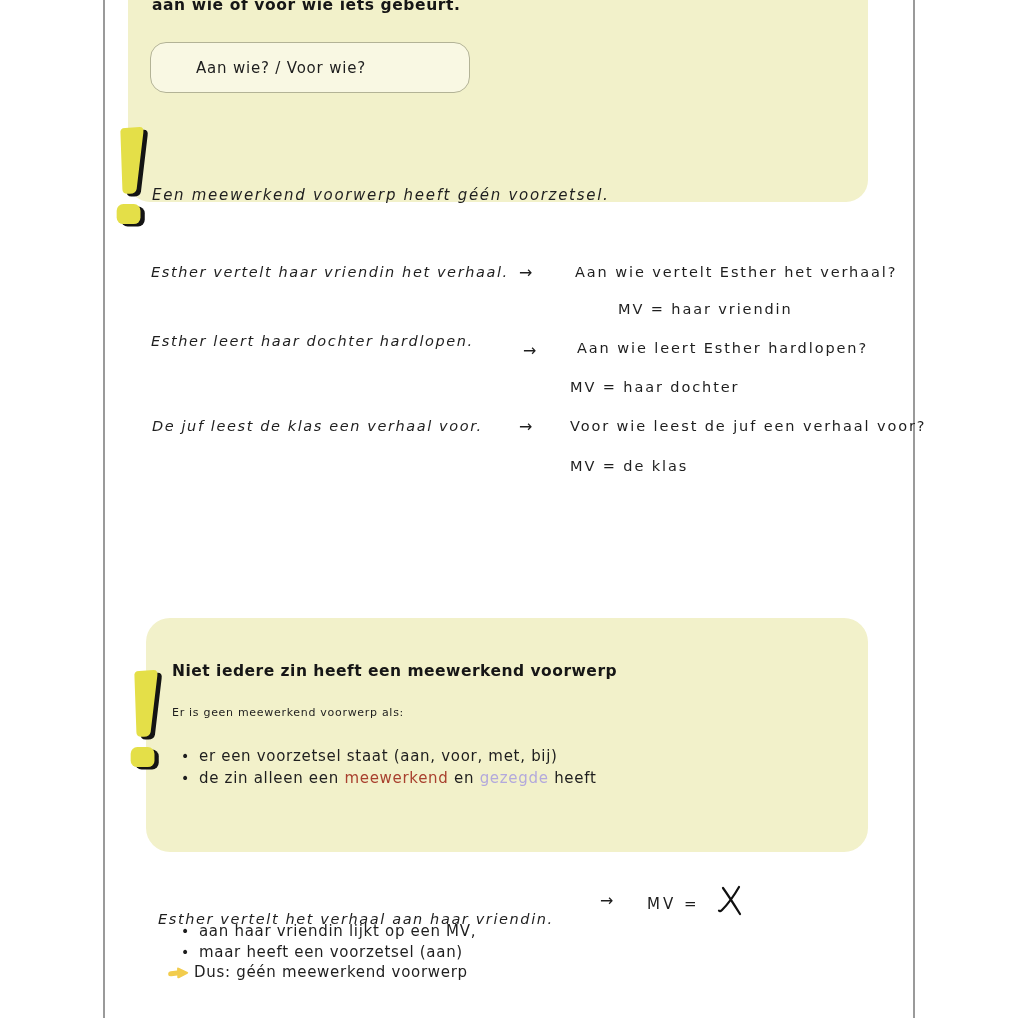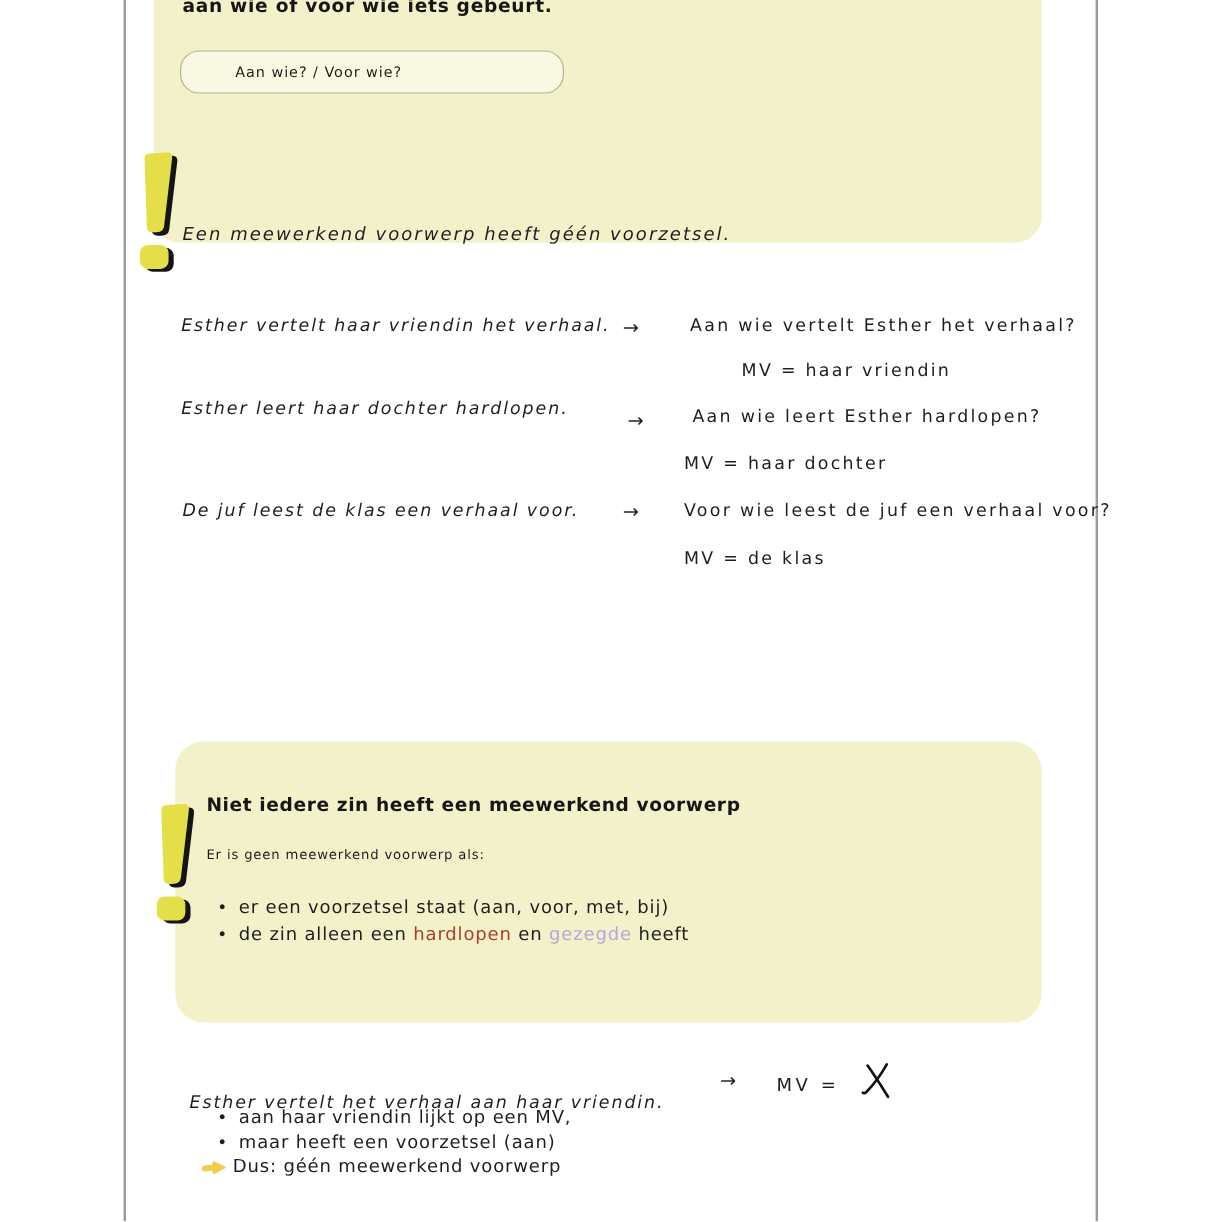--- a/index.html
+++ b/index.html
@@ -11,24 +11,24 @@
   .border-line{position:absolute;top:0;bottom:0;width:2px;background:#9a9a9a;}
   .bl-left{left:103px;}
   .bl-right{left:913px;}
 
   .infobox{position:absolute;background:#f2f1ca;}
   .box1{left:128px;top:-30px;width:740px;height:232px;border-radius:22px;}
   .box2{left:146px;top:618px;width:722px;height:234px;border-radius:24px;}
 
   .intro{left:152px;top:-4px;font-size:15.5px;font-weight:700;letter-spacing:0.6px;color:#161616;}
   .chip{
-    left:150px;top:42px;width:320px;height:36px;box-sizing:border-box;
+    left:150px;top:42px;width:320px;height:51px;box-sizing:border-box;
     background:#f9f8e3;border:1px solid #b3b396;border-radius:16px;
     display:flex;align-items:center;padding-left:45px;
-    font-size:12px;letter-spacing:0.8px;
+    font-size:15px;letter-spacing:0.8px;
   }
   .note{left:152px;top:151px;font-size:15px;font-style:italic;letter-spacing:1.7px;margin-top:35px;}
 
   .excl{position:absolute;}
   .excl1{left:110px;top:125px;width:40px;height:103px;}
   .excl2{left:124px;top:668px;width:40px;height:103px;}
 
   .ex-it{font-style:italic;font-size:14.5px;letter-spacing:1.6px;}
   .ex-up{font-size:14.5px;letter-spacing:1.9px;}
   .arrow{font-size:16px;letter-spacing:0;}
@@ -107,21 +107,21 @@
     <rect fill="#e4df48" x="7" y="82" width="25" height="21" rx="7"></rect>
   </svg>
 
   <div class="abs w-title">Niet iedere zin heeft een meewerkend voorwerp</div>
   <div class="abs w-sub">Er is geen meewerkend voorwerp als:</div>
 
   <div class="abs bullet-line w-b1">
     <span class="dot">•</span><span>er een voorzetsel staat (aan, voor, met, bij)</span>
   </div>
   <div class="abs bullet-line w-b2">
-    <span class="dot">•</span><span>de zin alleen een </span><span class="onderwerp">hardlopen</span><span> en </span><span class="gezegde">gezegde</span><span> heeft</span>
+    <span class="dot">•</span><span>de zin alleen een </span><span class="onderwerp">meewerkend</span><span> en </span><span class="gezegde">gezegde</span><span> heeft</span>
   </div>
 
   <div class="abs c-sentence">Esther vertelt het verhaal aan haar vriendin.</div>
   <div class="abs arrow c-arrow">→</div>
   <div class="abs c-mv">MV =</div>
 
   <svg class="c-x" viewBox="0 0 26 31">
     <path d="M6,3 C11,10 18,21 23,29" fill="none" stroke="#111" stroke-width="2.2" stroke-linecap="round"></path>
     <path d="M22,2 C18,9 11,19 5,25 C3.8,26.2 2.6,26.4 2,25.6" fill="none" stroke="#111" stroke-width="2.2" stroke-linecap="round"></path>
   </svg>

